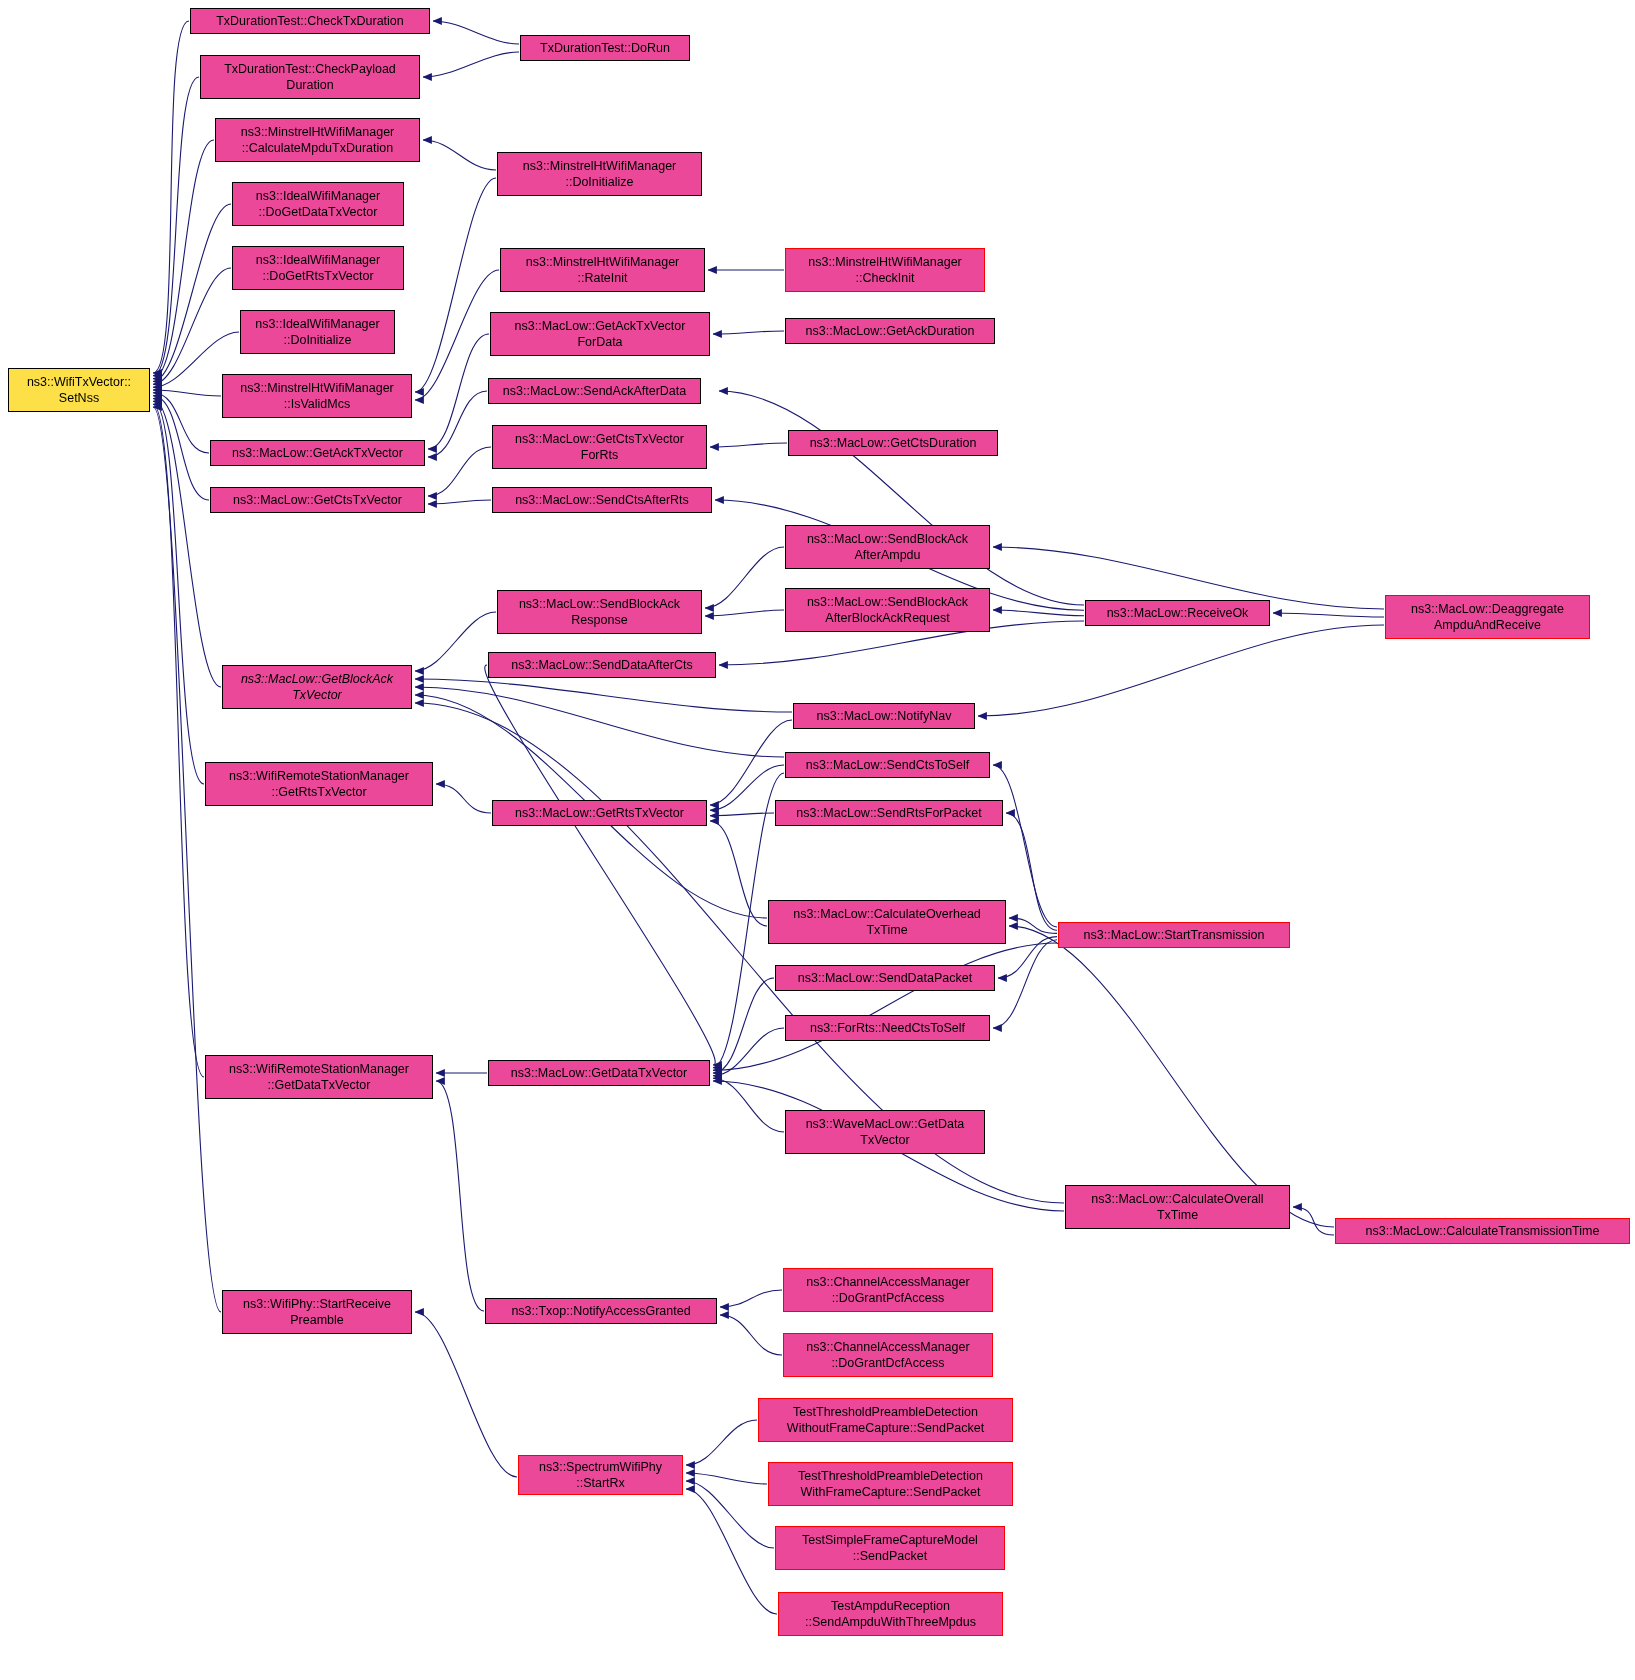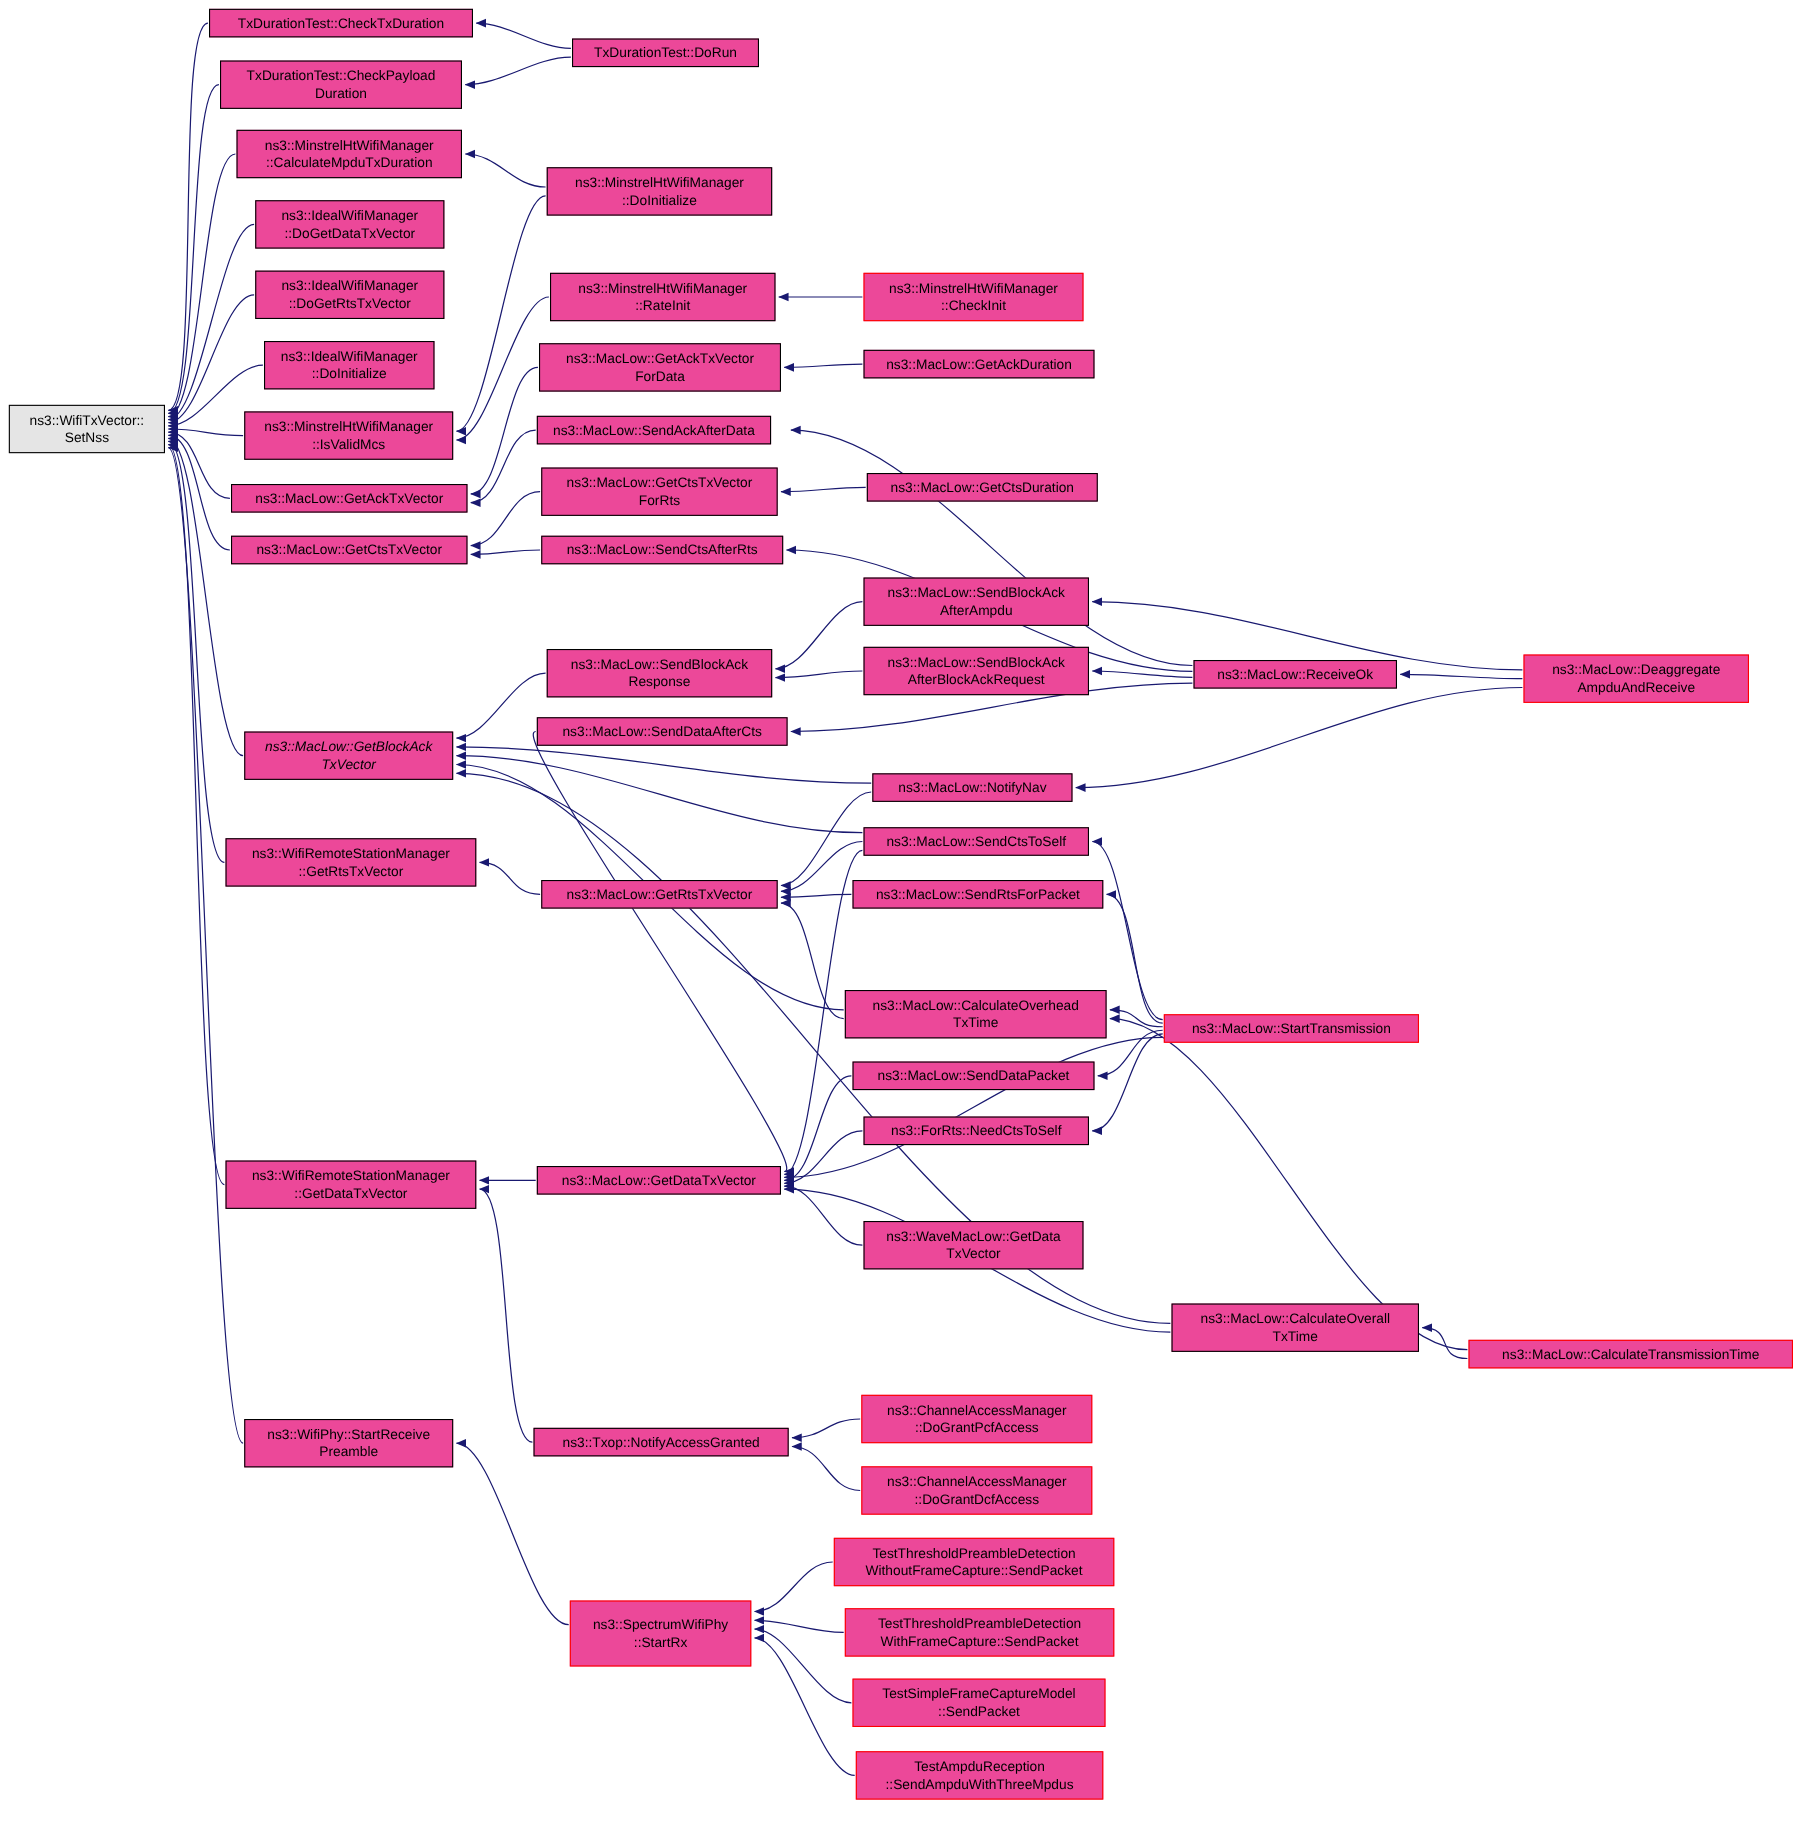--- a/index.html
+++ b/index.html
@@ -111,21 +111,21 @@
       <path d="M 1334.0 1227.0 C 1220.3 1227.0, 1122.8 926.0, 1009.0 926.0" class="edge" stroke="#191970" marker-end="url(#arrowhead)"></path>
       <path d="M 484.0 1311.0 C 454.0 1311.0, 466.0 1081.0, 436.0 1081.0" class="edge" stroke="#191970" marker-end="url(#arrowhead)"></path>
       <path d="M 782.0 1290.0 C 752.0 1290.0, 750.0 1307.0, 720.0 1307.0" class="edge" stroke="#191970" marker-end="url(#arrowhead)"></path>
       <path d="M 782.0 1355.0 C 752.0 1355.0, 750.0 1315.0, 720.0 1315.0" class="edge" stroke="#191970" marker-end="url(#arrowhead)"></path>
       <path d="M 517.0 1477.0 C 481.3 1477.0, 450.7 1312.0, 415.0 1312.0" class="edge" stroke="#191970" marker-end="url(#arrowhead)"></path>
       <path d="M 757.0 1420.0 C 727.0 1420.0, 716.0 1465.0, 686.0 1465.0" class="edge" stroke="#191970" marker-end="url(#arrowhead)"></path>
       <path d="M 767.0 1484.0 C 737.0 1484.0, 716.0 1473.0, 686.0 1473.0" class="edge" stroke="#191970" marker-end="url(#arrowhead)"></path>
       <path d="M 774.0 1548.0 C 743.2 1548.0, 716.8 1481.0, 686.0 1481.0" class="edge" stroke="#191970" marker-end="url(#arrowhead)"></path>
       <path d="M 777.0 1614.0 C 745.1 1614.0, 717.9 1489.0, 686.0 1489.0" class="edge" stroke="#191970" marker-end="url(#arrowhead)"></path>
     </svg>
-<div class="node" style="left: 8px; top: 368px; width: 142px; height: 44px; background: #e5e5e5;">ns3::WifiTxVector::
+<div class="node" style="left: 8px; top: 368px; width: 142px; height: 44px; background: #fde047;">ns3::WifiTxVector::
 SetNss</div>
     <div class="node" style="left: 190px; top: 8px; width: 240px; height: 26px;">TxDurationTest::CheckTxDuration</div>
     <div class="node" style="left: 200px; top: 55px; width: 220px; height: 44px;">TxDurationTest::CheckPayload
 Duration</div>
     <div class="node" style="left: 215px; top: 118px; width: 205px; height: 44px;">ns3::MinstrelHtWifiManager
 ::CalculateMpduTxDuration</div>
     <div class="node" style="left: 232px; top: 182px; width: 172px; height: 44px;">ns3::IdealWifiManager
 ::DoGetDataTxVector</div>
     <div class="node" style="left: 232px; top: 246px; width: 172px; height: 44px;">ns3::IdealWifiManager
 ::DoGetRtsTxVector</div>
@@ -153,21 +153,21 @@
     <div class="node" style="left: 488px; top: 378px; width: 213px; height: 26px;">ns3::MacLow::SendAckAfterData</div>
     <div class="node" style="left: 492px; top: 425px; width: 215px; height: 44px;">ns3::MacLow::GetCtsTxVector
 ForRts</div>
     <div class="node" style="left: 492px; top: 487px; width: 220px; height: 26px;">ns3::MacLow::SendCtsAfterRts</div>
     <div class="node" style="left: 497px; top: 590px; width: 205px; height: 44px;">ns3::MacLow::SendBlockAck
 Response</div>
     <div class="node" style="left: 488px; top: 652px; width: 228px; height: 26px;">ns3::MacLow::SendDataAfterCts</div>
     <div class="node" style="left: 492px; top: 800px; width: 215px; height: 26px;">ns3::MacLow::GetRtsTxVector</div>
     <div class="node" style="left: 488px; top: 1060px; width: 222px; height: 26px;">ns3::MacLow::GetDataTxVector</div>
     <div class="node" style="left: 485px; top: 1298px; width: 232px; height: 26px;">ns3::Txop::NotifyAccessGranted</div>
-    <div class="node" style="left: 518px; top: 1455px; width: 165px; height: 60px; border-color: rgb(255, 0, 0);">ns3::SpectrumWifiPhy
+    <div class="node" style="left: 518px; top: 1455px; width: 165px; height: 40px; border-color: rgb(255, 0, 0);">ns3::SpectrumWifiPhy
 ::StartRx</div>
     <div class="node" style="left: 785px; top: 248px; width: 200px; height: 44px; border-color: rgb(255, 0, 0);">ns3::MinstrelHtWifiManager
 ::CheckInit</div>
     <div class="node" style="left: 785px; top: 318px; width: 210px; height: 26px;">ns3::MacLow::GetAckDuration</div>
     <div class="node" style="left: 788px; top: 430px; width: 210px; height: 26px;">ns3::MacLow::GetCtsDuration</div>
     <div class="node" style="left: 785px; top: 525px; width: 205px; height: 44px;">ns3::MacLow::SendBlockAck
 AfterAmpdu</div>
     <div class="node" style="left: 785px; top: 588px; width: 205px; height: 44px;">ns3::MacLow::SendBlockAck
 AfterBlockAckRequest</div>
     <div class="node" style="left: 793px; top: 703px; width: 182px; height: 26px;">ns3::MacLow::NotifyNav</div>

